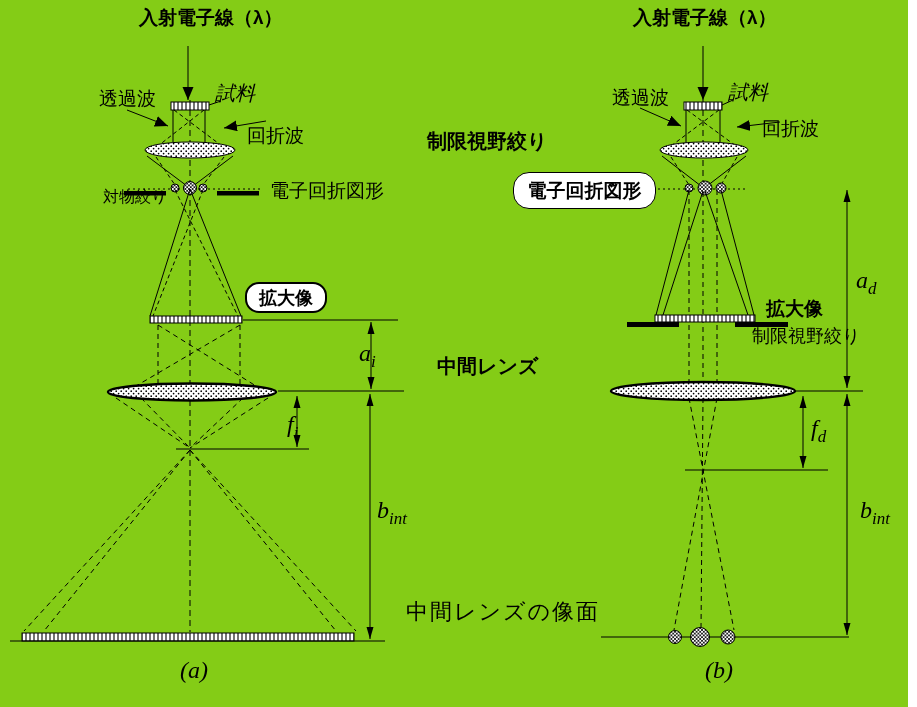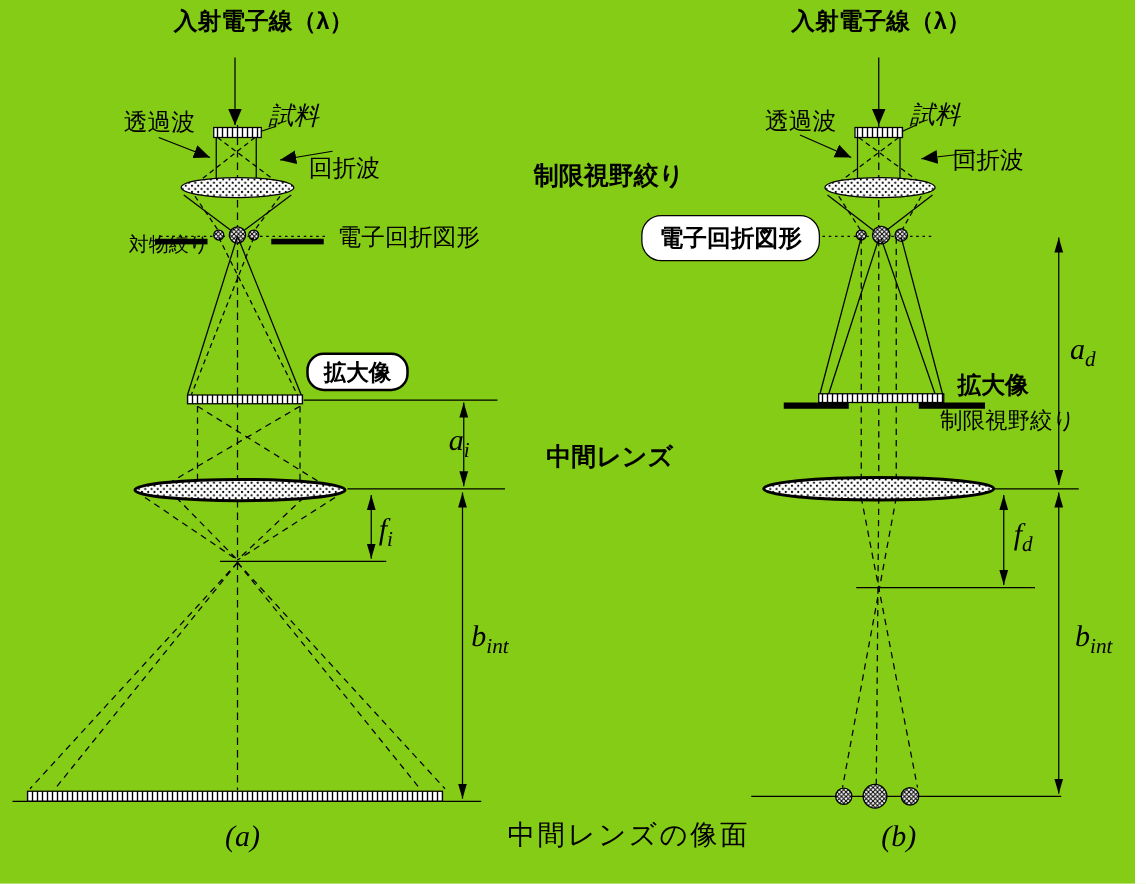--- a/index.html
+++ b/index.html
@@ -226,35 +226,35 @@
   <div class="lbl r19" style="left:247px;top:126px">回折波</div>
   <div class="lbl r16" style="left:103px;top:189px">対物絞り</div>
   <div class="lbl r19" style="left:270px;top:181px">電子回折図形</div>
 
   <div class="roundbox" style="left:245px;top:282px;width:78px;height:27px;">
     <span class="b19" style="font-size:18px">拡大像</span>
   </div>
 
   <div class="lbl b20" style="left:427px;top:131px">制限視野絞り</div>
   <div class="lbl b20" style="left:437px;top:356px">中間レンズ</div>
-  <div class="lbl zomen" style="left:406px;top:656px">中間レンズの像面</div>
+  <div class="lbl zomen" style="left:406px;top:600px">中間レンズの像面</div>
 
   <div class="lbl r19" style="left:612px;top:88px">透過波</div>
   <div class="lbl r20" style="left:728px;top:82px">試料</div>
   <div class="lbl r19" style="left:762px;top:119px">回折波</div>
 
   <div class="roundbox" style="left:513px;top:172px;width:141px;height:35px;border-width:1.5px;border-radius:16px;">
     <span class="b19">電子回折図形</span>
   </div>
 
   <div class="lbl b19" style="left:766px;top:299px">拡大像</div>
   <div class="lbl r18" style="left:752px;top:327px">制限視野絞り</div>
 
   <div class="dim" style="left:359px;top:341px"><span>a</span><sub>i</sub></div>
-  <div class="dim" style="left:303px;top:412px"><span>f</span><sub>i</sub></div>
+  <div class="dim" style="left:287px;top:412px"><span>f</span><sub>i</sub></div>
   <div class="dim" style="left:377px;top:498px"><span>b</span><sub>int</sub></div>
   <div class="dim" style="left:856px;top:268px"><span>a</span><sub>d</sub></div>
   <div class="dim" style="left:811px;top:416px"><span>f</span><sub>d</sub></div>
   <div class="dim" style="left:860px;top:498px"><span>b</span><sub>int</sub></div>
 
   <div class="cap" style="left:180px;top:658px">(a)</div>
   <div class="cap" style="left:705px;top:658px">(b)</div>
 
 </div>
 

